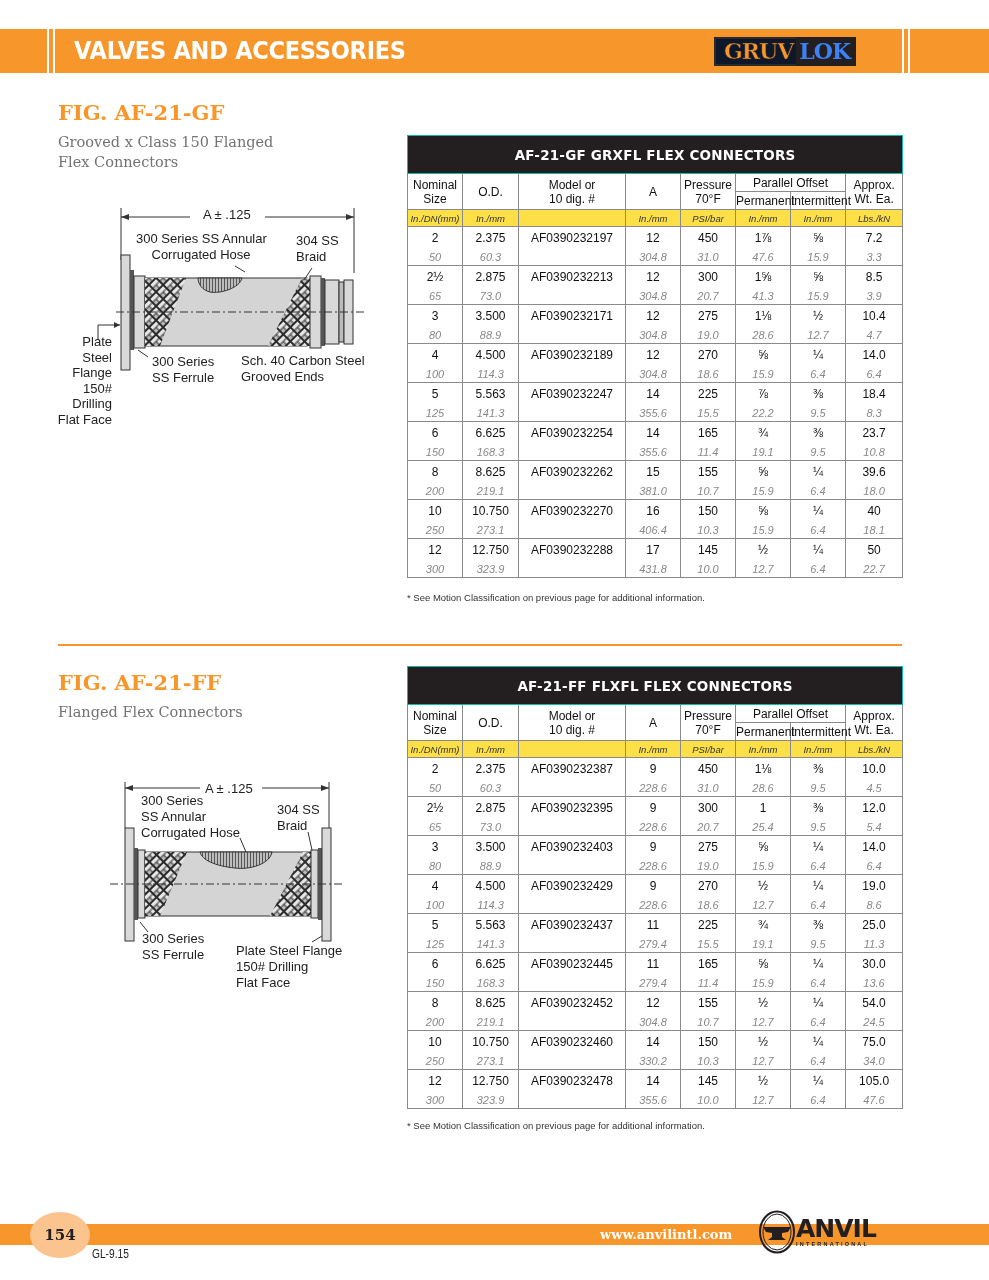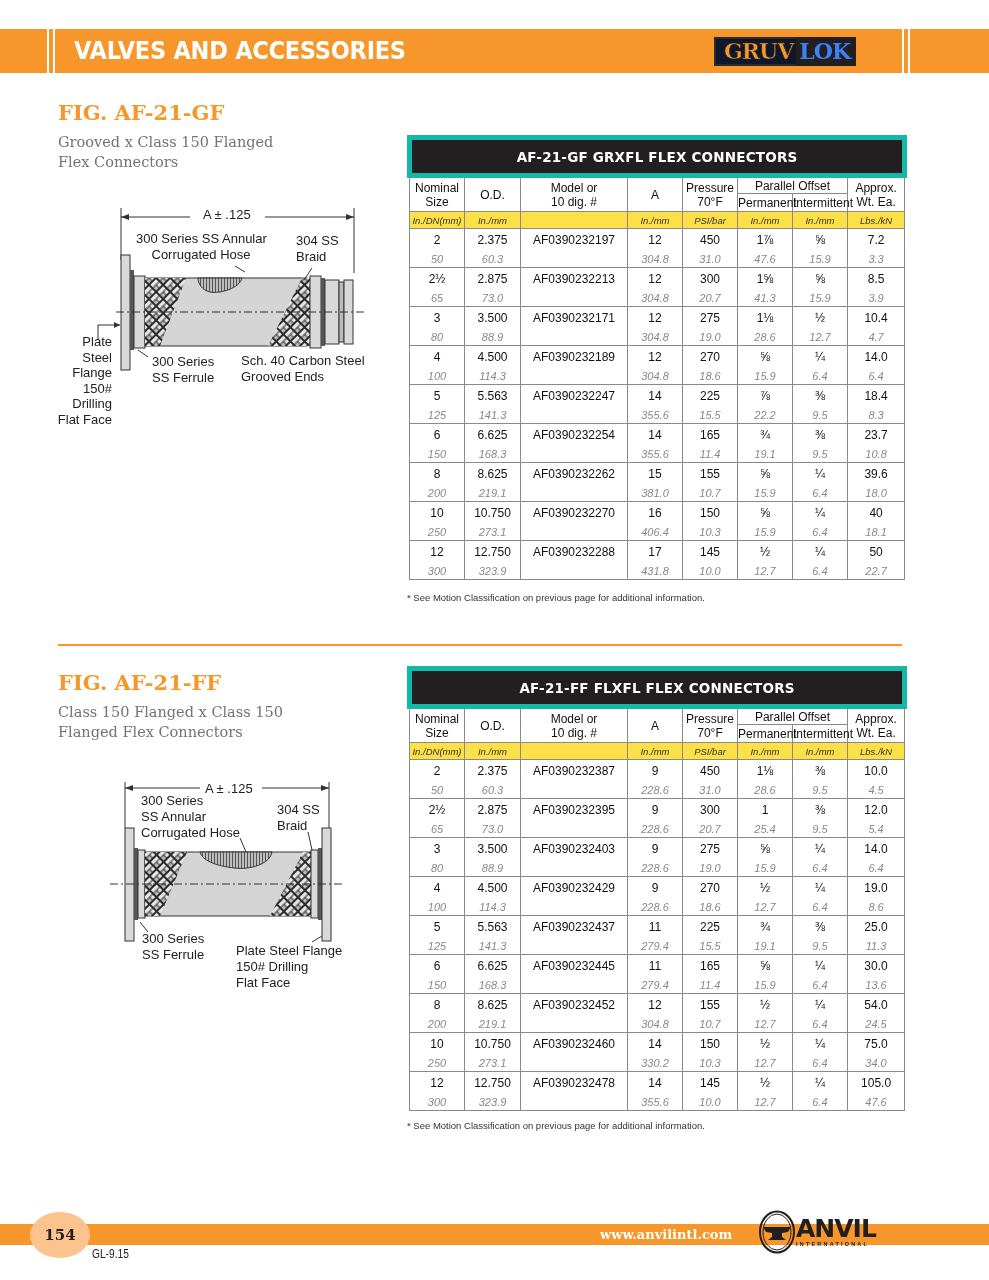--- a/index.html
+++ b/index.html
@@ -23,21 +23,21 @@
   .section-divider { position: absolute; left: 58px; top: 644px; width: 844px; height: 2px; background: #f7972b; }
 
   
   .dlabel { position: absolute; font-family: "Liberation Sans", sans-serif; font-size: 13px; line-height: 16px; color: #222; white-space: nowrap; }
   .dlabel.right { text-align: right; }
   .diagram { position: absolute; }
 
   
   .spec-table { position: absolute; left: 407px; width: 495px; border-collapse: collapse; table-layout: fixed; }
   .spec-table .title-row th { background: #231f20; color: #fff; height: 38px; font-family: "DejaVu Sans", sans-serif; font-weight: bold;
-    font-size: 13.5px; letter-spacing: 0.2px; border: 5px solid #14b8a6; }
+    font-size: 13.5px; letter-spacing: 0.2px; border: 1px solid #14b8a6; }
   .spec-table th, .spec-table td { border: 1px solid #8a8a8a; text-align: center; }
   .spec-table .hdr th { font-family: "Liberation Sans", sans-serif; font-size: 12px; font-weight: normal; line-height: 14px; color: #111; background: #fff; }
   .spec-table .hdr th.small { font-size: 12px; height: 18px; }
   .spec-table .unit-row td { background: #fde047; font-style: italic; font-size: 9.5px; height: 17px; color: #333; }
   .spec-table tbody td { font-size: 12px; color: #111; vertical-align: top; height: 39px; padding-top: 4px; line-height: 14px; }
   .spec-table tbody td .metric { display: block; font-style: italic; font-size: 11px; color: #888; margin-top: 5px; }
   .spec-table tbody td.model { text-align: center; }
   .footnote { position: absolute; left: 407px; font-size: 9.5px; color: #333; }
 
   
@@ -274,21 +274,20 @@
         <td><span>50</span><span class="metric">22.7</span></td>
       </tr>
     </tbody>
 </table>
 <div class="footnote" style="top:592px">* See Motion Classification on previous page for additional information.</div>
 
 <div class="section-divider"></div>
 
 <div class="fig-title" style="top:670px">FIG. AF-21-FF</div>
 <div class="fig-sub" style="top:702px">
-  <div>Class 150 Flanged x Class 150</div>
   <div>Flanged Flex Connectors</div>
 </div>
 
 <svg class="diagram" style="left:100px;top:770px" width="260" height="225" viewBox="0 0 260 225">
   <line x1="25" y1="12" x2="25" y2="58" stroke="#333"></line>
   <line x1="229" y1="12" x2="229" y2="58" stroke="#333"></line>
   <line x1="25" y1="18" x2="100" y2="18" stroke="#333"></line>
     <polygon points="25,18 33,15 33,21" fill="#333"></polygon>
   <line x1="162" y1="18" x2="229" y2="18" stroke="#333"></line>
     <polygon points="229,18 221,15 221,21" fill="#333"></polygon>

